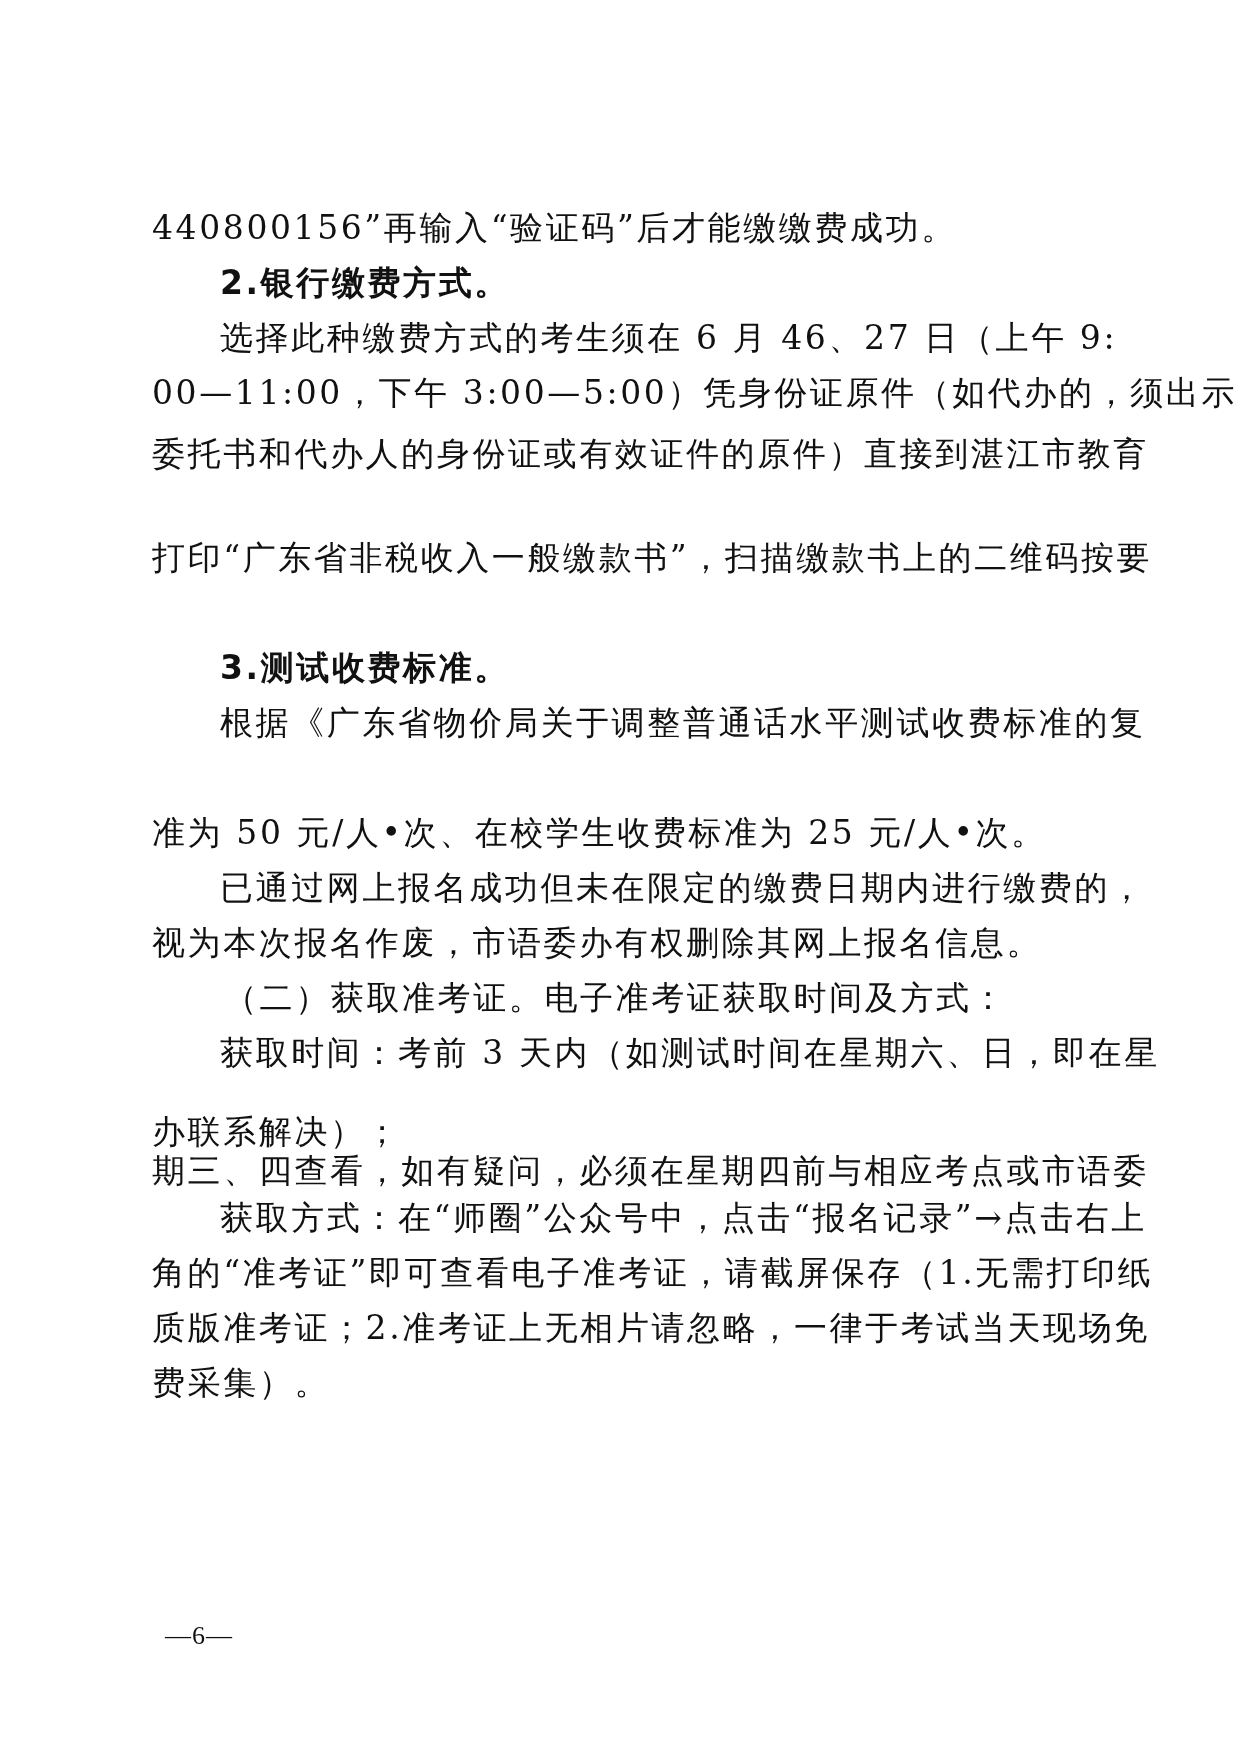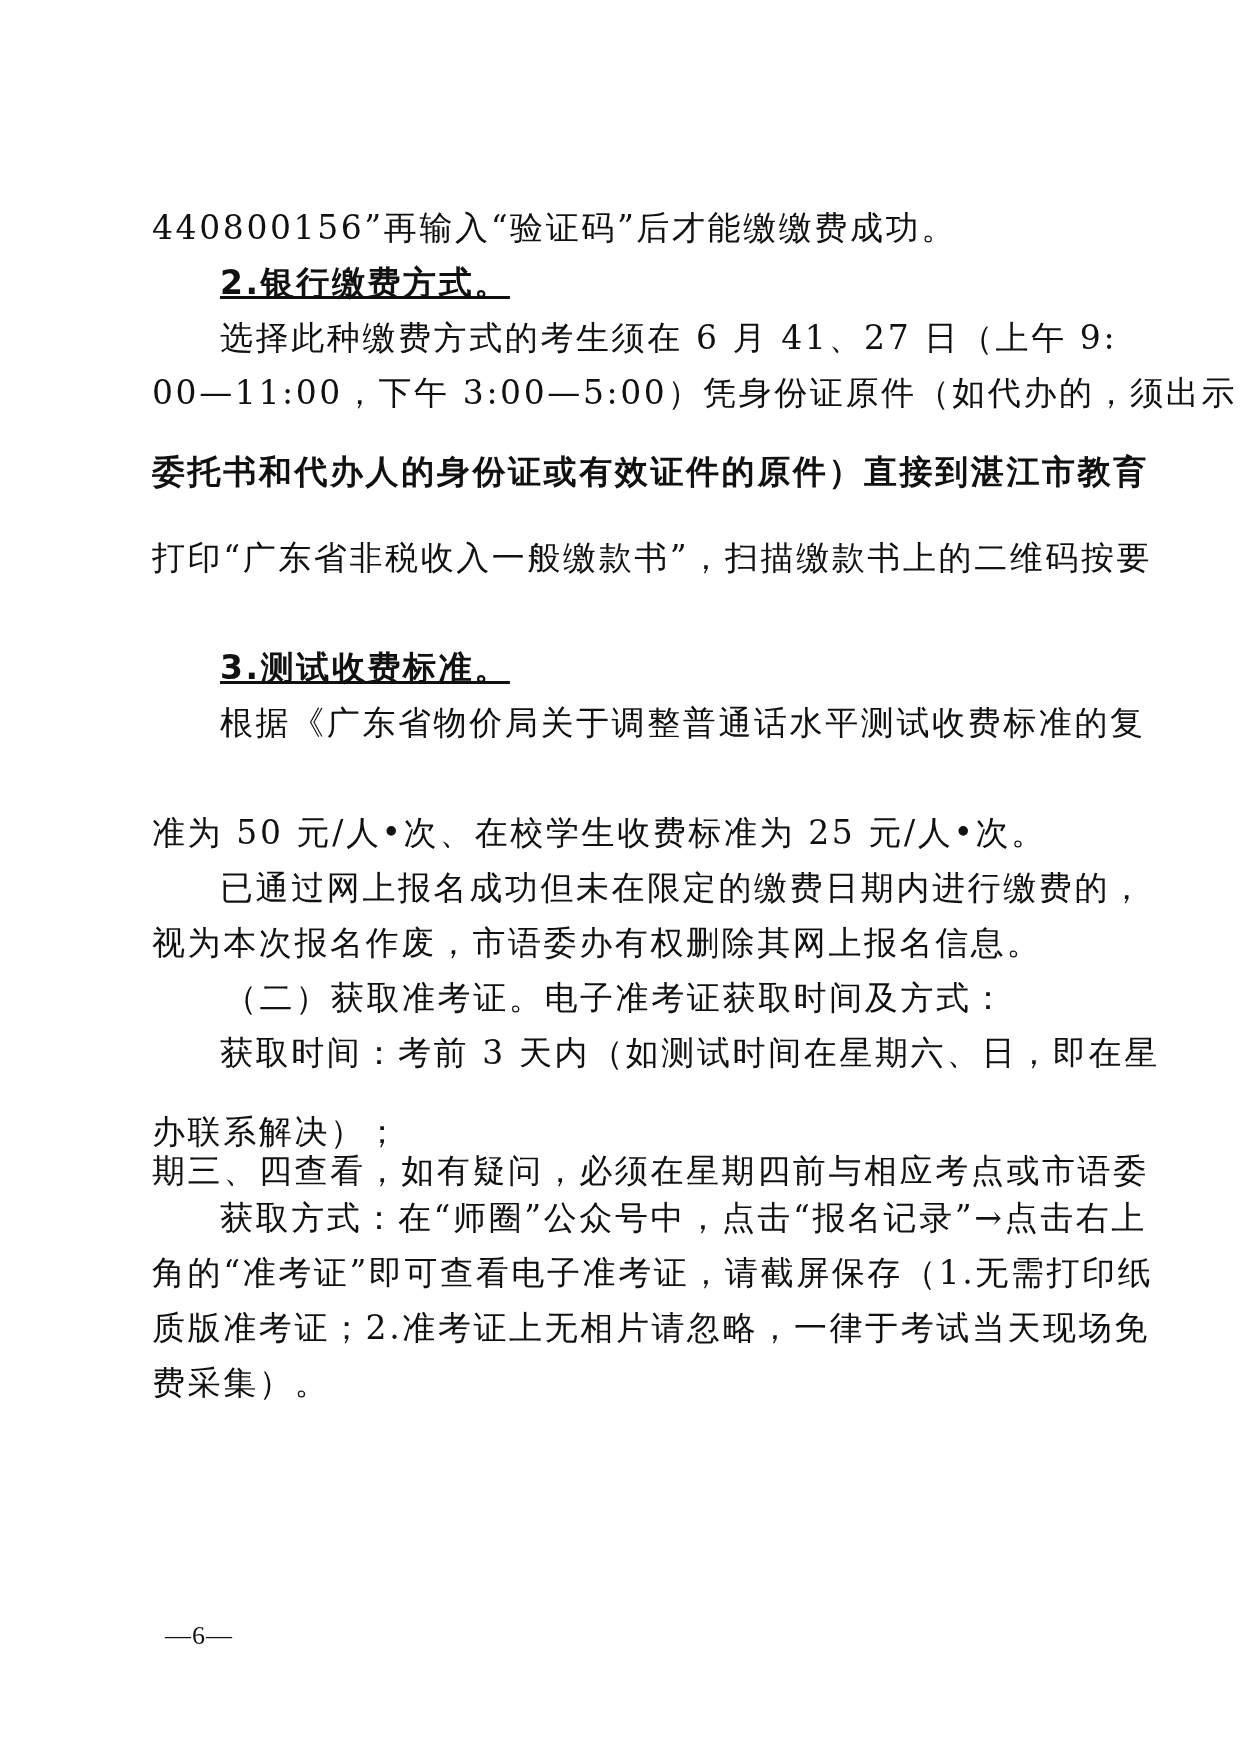--- a/index.html
+++ b/index.html
@@ -36,21 +36,20 @@
       text-align-last: left;
     }
     .line.indent {
       left: 220px;
       width: 868px;
     }
     .line.heading {
       font-family: "DejaVu Sans", "Liberation Sans", sans-serif;
       font-weight: bold;
       text-align-last: left;
-      text-decoration: underline;
     }
     .line.sub-indent {
       left: 200px;
       width: 888px;
       text-align-last: left;
       margin-left: 24px;
     }
     .page-number {
       position: absolute;
       left: 165px;
@@ -63,23 +62,23 @@
   </style>
 </head>
 <body>
 
 <div class="page">
 
   <div class="line last" style="top:201px;">440800156”再输入“验证码”后才能缴缴费成功。</div>
 
   <div class="line heading indent" style="top:256px;">2.银行缴费方式。</div>
 
-  <div class="line indent" style="top:311px;">选择此种缴费方式的考生须在 6 月 41、27 日（上午 9:</div>
+  <div class="line indent" style="top:311px;">选择此种缴费方式的考生须在 6 月 46、27 日（上午 9:</div>
   <div class="line" style="top:366px;">00—11:00，下午 3:00—5:00）凭身份证原件（如代办的，须出示</div>
-  <div class="line" style="top:445px;font-weight:bold;">委托书和代办人的身份证或有效证件的原件）直接到湛江市教育</div>
+  <div class="line" style="top:427px;">委托书和代办人的身份证或有效证件的原件）直接到湛江市教育</div>
   <div class="line" style="top:531px;">打印“广东省非税收入一般缴款书”，扫描缴款书上的二维码按要</div>
 
   <div class="line heading indent" style="top:641px;">3.测试收费标准。</div>
 
   <div class="line indent" style="top:696px;">根据《广东省物价局关于调整普通话水平测试收费标准的复</div>
   <div class="line last" style="top:806px;">准为 50 元/人•次、在校学生收费标准为 25 元/人•次。</div>
 
   <div class="line indent" style="top:861px;">已通过网上报名成功但未在限定的缴费日期内进行缴费的，</div>
   <div class="line last" style="top:916px;">视为本次报名作废，市语委办有权删除其网上报名信息。</div>
 

